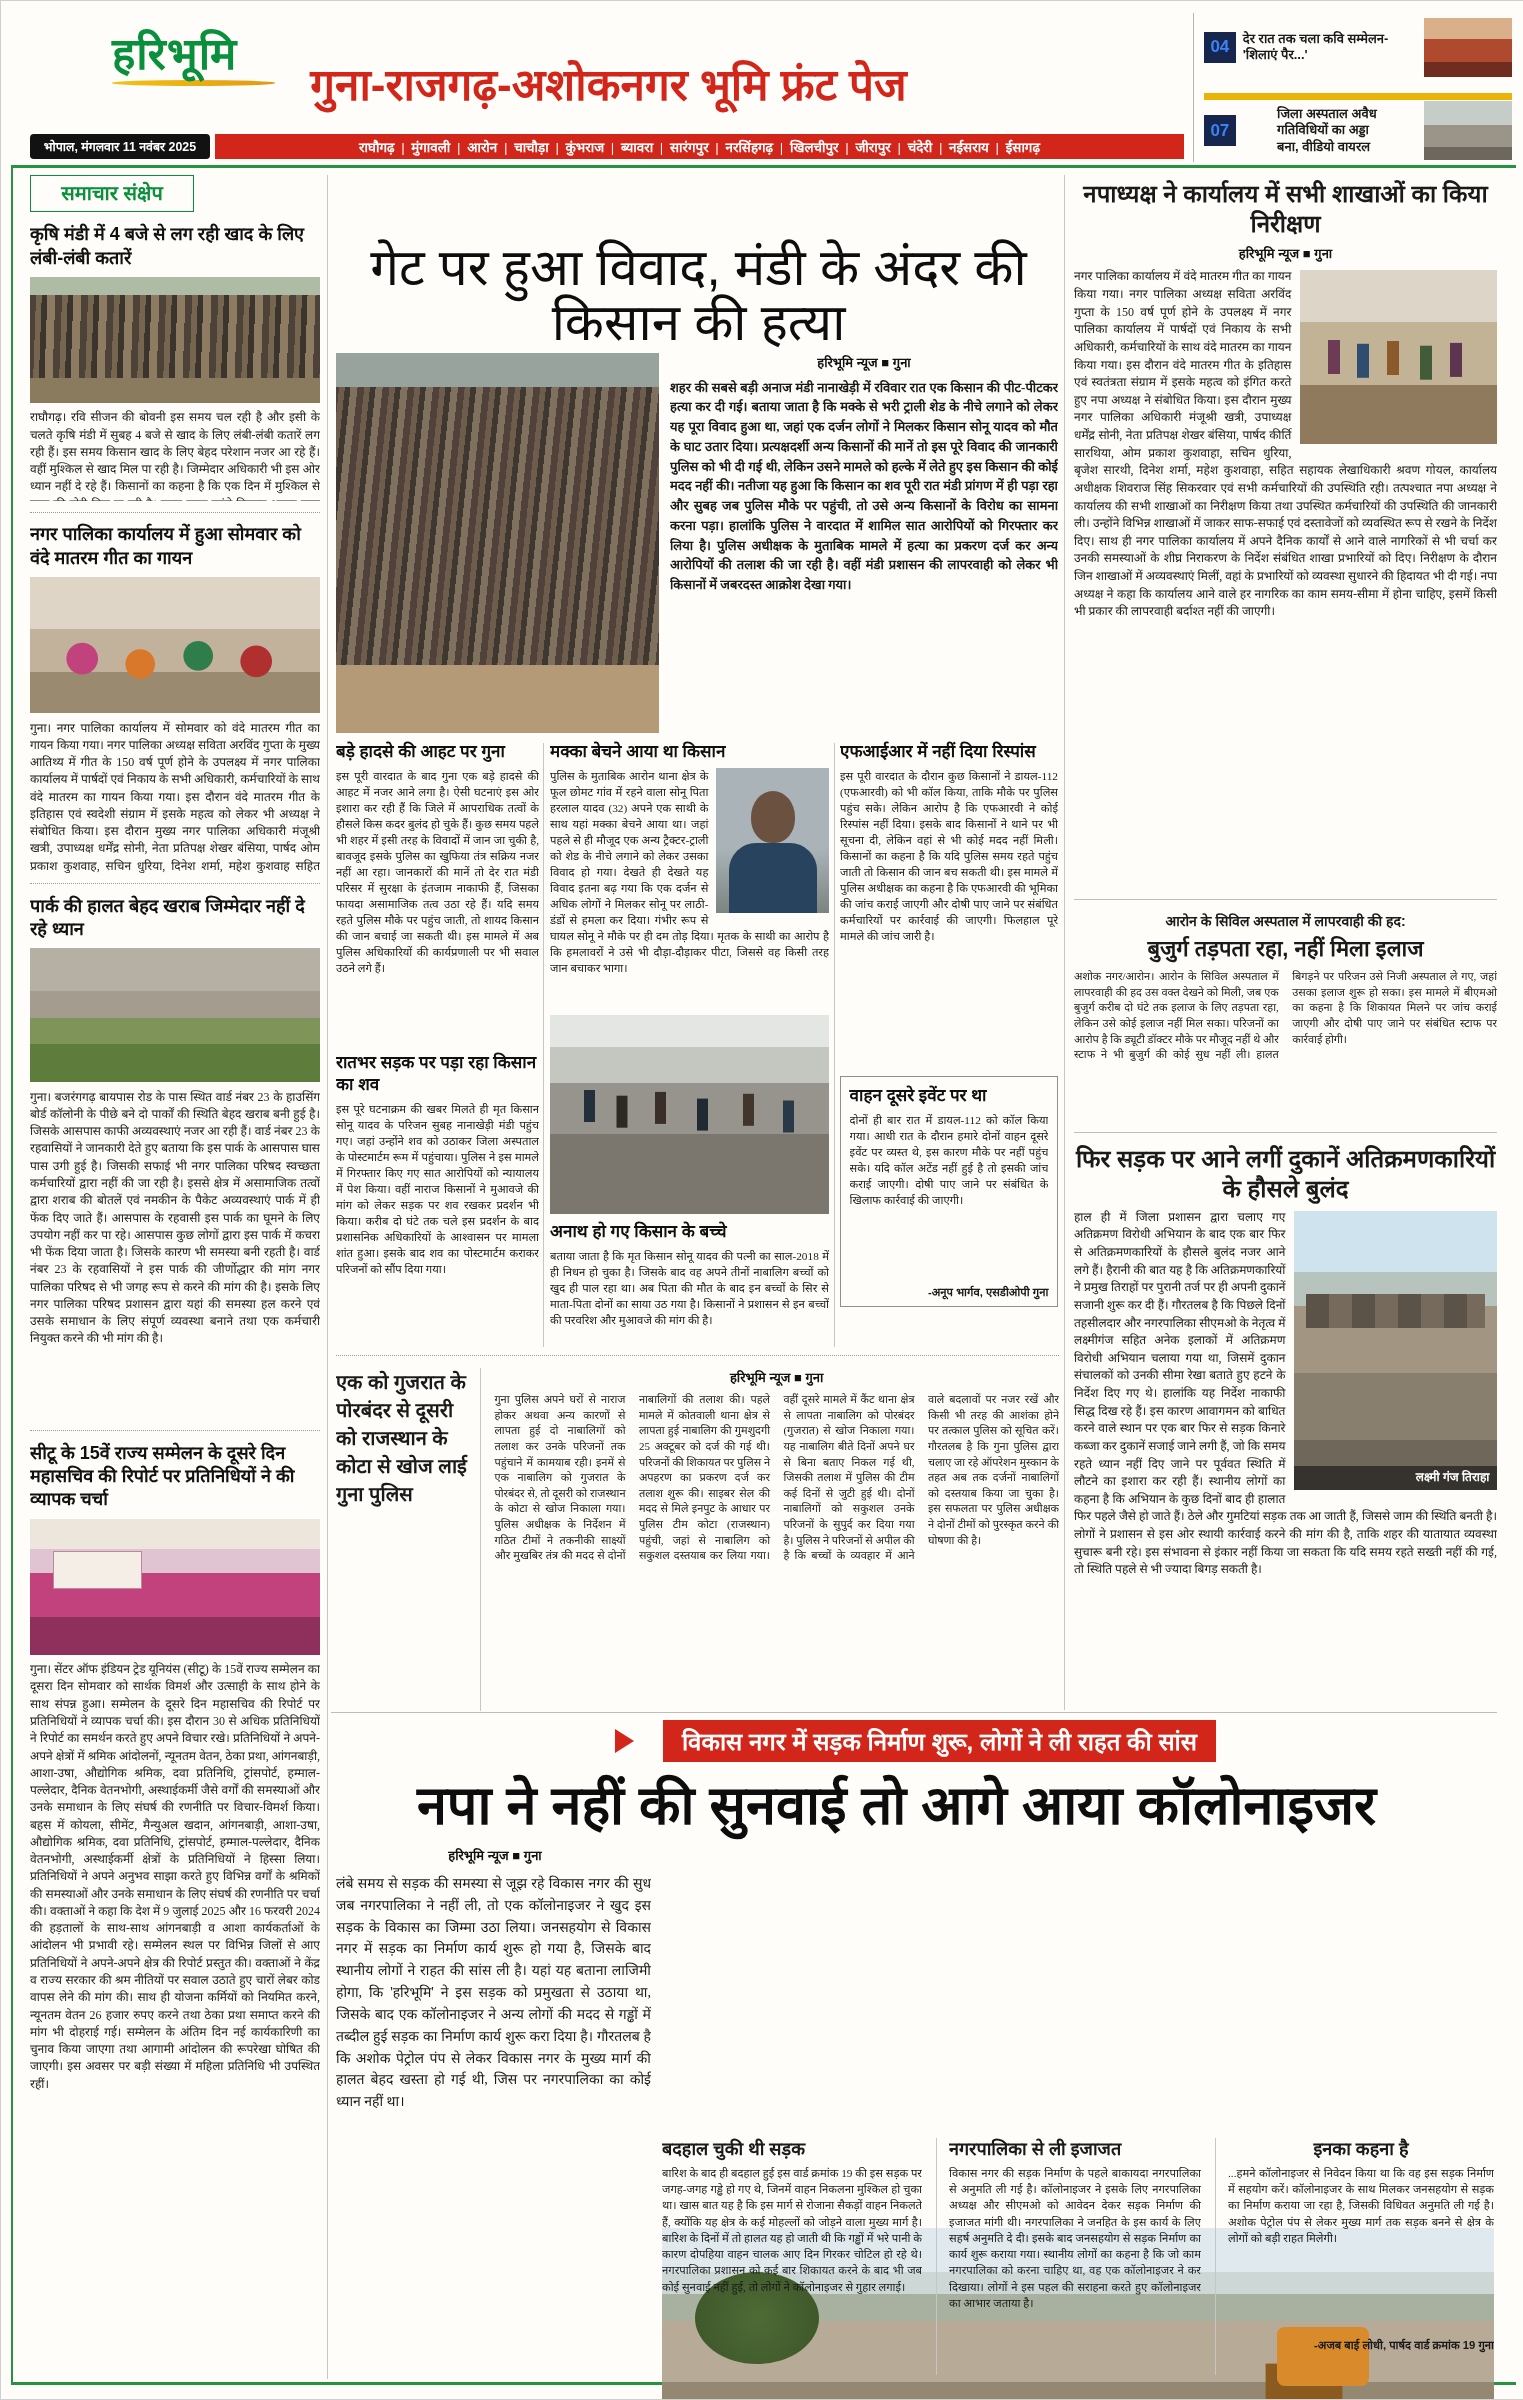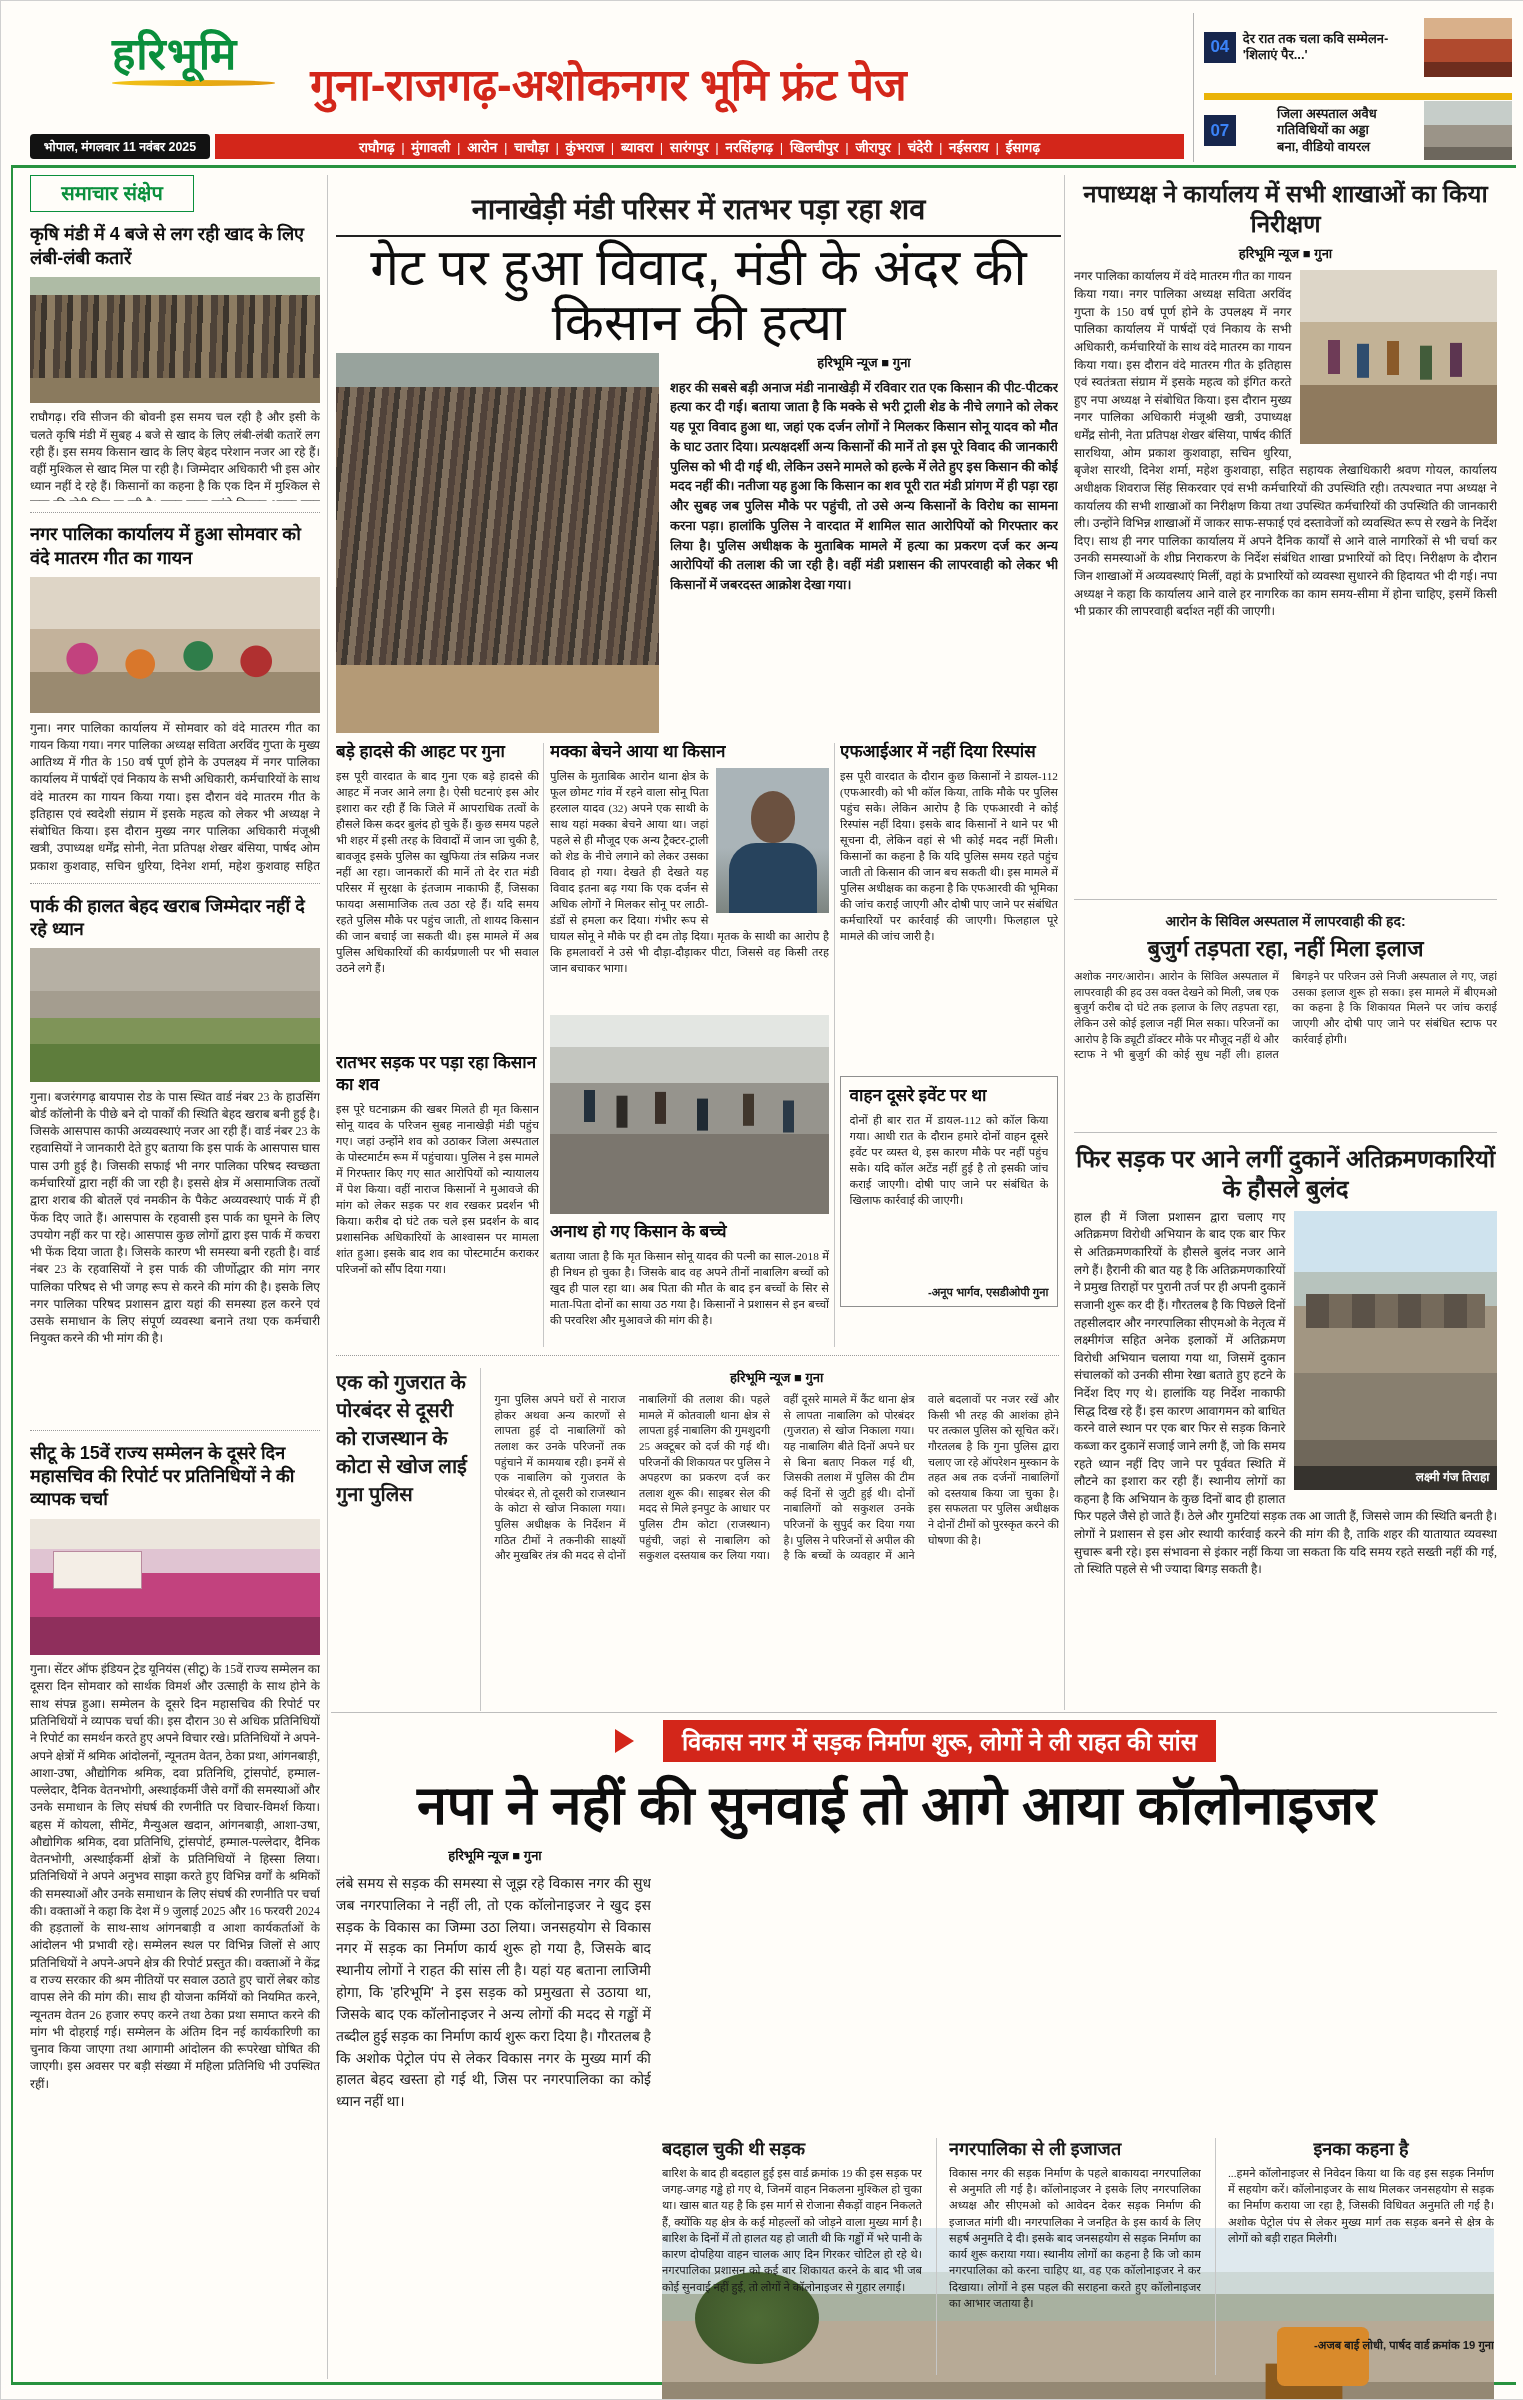--- a/index.html
+++ b/index.html
@@ -230,21 +230,20 @@
 
     <div>
       <h3 class="sb-h">सीटू के 15वें राज्य सम्मेलन के दूसरे दिन महासचिव की रिपोर्ट पर प्रतिनिधियों ने की व्यापक चर्चा</h3>
       <div class="ph ph-situ sb-img" style="height:136px"></div>
       <p class="sb-body jt clip" style="height:918px">गुना। सेंटर ऑफ इंडियन ट्रेड यूनियंस (सीटू) के 15वें राज्य सम्मेलन का दूसरा दिन सोमवार को सार्थक विमर्श और उत्साही के साथ होने के साथ संपन्न हुआ। सम्मेलन के दूसरे दिन महासचिव की रिपोर्ट पर प्रतिनिधियों ने व्यापक चर्चा की। इस दौरान 30 से अधिक प्रतिनिधियों ने रिपोर्ट का समर्थन करते हुए अपने विचार रखे। प्रतिनिधियों ने अपने-अपने क्षेत्रों में श्रमिक आंदोलनों, न्यूनतम वेतन, ठेका प्रथा, आंगनबाड़ी, आशा-उषा, औद्योगिक श्रमिक, दवा प्रतिनिधि, ट्रांसपोर्ट, हम्माल-पल्लेदार, दैनिक वेतनभोगी, अस्थाईकर्मी जैसे वर्गों की समस्याओं और उनके समाधान के लिए संघर्ष की रणनीति पर विचार-विमर्श किया। बहस में कोयला, सीमेंट, मैन्युअल खदान, आंगनबाड़ी, आशा-उषा, औद्योगिक श्रमिक, दवा प्रतिनिधि, ट्रांसपोर्ट, हम्माल-पल्लेदार, दैनिक वेतनभोगी, अस्थाईकर्मी क्षेत्रों के प्रतिनिधियों ने हिस्सा लिया। प्रतिनिधियों ने अपने अनुभव साझा करते हुए विभिन्न वर्गों के श्रमिकों की समस्याओं और उनके समाधान के लिए संघर्ष की रणनीति पर चर्चा की। वक्ताओं ने कहा कि देश में 9 जुलाई 2025 और 16 फरवरी 2024 की हड़तालों के साथ-साथ आंगनबाड़ी व आशा कार्यकर्ताओं के आंदोलन भी प्रभावी रहे। सम्मेलन स्थल पर विभिन्न जिलों से आए प्रतिनिधियों ने अपने-अपने क्षेत्र की रिपोर्ट प्रस्तुत की। वक्ताओं ने केंद्र व राज्य सरकार की श्रम नीतियों पर सवाल उठाते हुए चारों लेबर कोड वापस लेने की मांग की। साथ ही योजना कर्मियों को नियमित करने, न्यूनतम वेतन 26 हजार रुपए करने तथा ठेका प्रथा समाप्त करने की मांग भी दोहराई गई। सम्मेलन के अंतिम दिन नई कार्यकारिणी का चुनाव किया जाएगा तथा आगामी आंदोलन की रूपरेखा घोषित की जाएगी। इस अवसर पर बड़ी संख्या में महिला प्रतिनिधि भी उपस्थित रहीं।</p>
     </div>
   </aside>
 
   <div class="abs vline" style="left:326px;top:174px;height:2204px"></div>
 
-  <div class="abs kicker">नानाखेड़ी मंडी परिसर में रातभर पड़ा रहा शव</div>
   <h2 class="abs headline">गेट पर हुआ विवाद, मंडी के अंदर की किसान की हत्या</h2>
   <div class="abs ph ph-crowd main-photo"></div>
   <div class="abs main-bodywrap">
     <div class="byline">हरिभूमि न्यूज ■ गुना</div>
     <p class="main-body jt">शहर की सबसे बड़ी अनाज मंडी नानाखेड़ी में रविवार रात एक किसान की पीट-पीटकर हत्या कर दी गई। बताया जाता है कि मक्के से भरी ट्राली शेड के नीचे लगाने को लेकर यह पूरा विवाद हुआ था, जहां एक दर्जन लोगों ने मिलकर किसान सोनू यादव को मौत के घाट उतार दिया। प्रत्यक्षदर्शी अन्य किसानों की मानें तो इस पूरे विवाद की जानकारी पुलिस को भी दी गई थी, लेकिन उसने मामले को हल्के में लेते हुए इस किसान की कोई मदद नहीं की। नतीजा यह हुआ कि किसान का शव पूरी रात मंडी प्रांगण में ही पड़ा रहा और सुबह जब पुलिस मौके पर पहुंची, तो उसे अन्य किसानों के विरोध का सामना करना पड़ा। हालांकि पुलिस ने वारदात में शामिल सात आरोपियों को गिरफ्तार कर लिया है। पुलिस अधीक्षक के मुताबिक मामले में हत्या का प्रकरण दर्ज कर अन्य आरोपियों की तलाश की जा रही है। वहीं मंडी प्रशासन की लापरवाही को लेकर भी किसानों में जबरदस्त आक्रोश देखा गया।</p>
   </div>
 
   <div class="abs colA">
     <h3 class="sub-h">बड़े हादसे की आहट पर गुना</h3>
     <p class="sub-body jt clip" style="height:273px">इस पूरी वारदात के बाद गुना एक बड़े हादसे की आहट में नजर आने लगा है। ऐसी घटनाएं इस ओर इशारा कर रही हैं कि जिले में आपराधिक तत्वों के हौसले किस कदर बुलंद हो चुके हैं। कुछ समय पहले भी शहर में इसी तरह के विवादों में जान जा चुकी है, बावजूद इसके पुलिस का खुफिया तंत्र सक्रिय नजर नहीं आ रहा। जानकारों की मानें तो देर रात मंडी परिसर में सुरक्षा के इंतजाम नाकाफी हैं, जिसका फायदा असामाजिक तत्व उठा रहे हैं। यदि समय रहते पुलिस मौके पर पहुंच जाती, तो शायद किसान की जान बचाई जा सकती थी। इस मामले में अब पुलिस अधिकारियों की कार्यप्रणाली पर भी सवाल उठने लगे हैं।</p>

